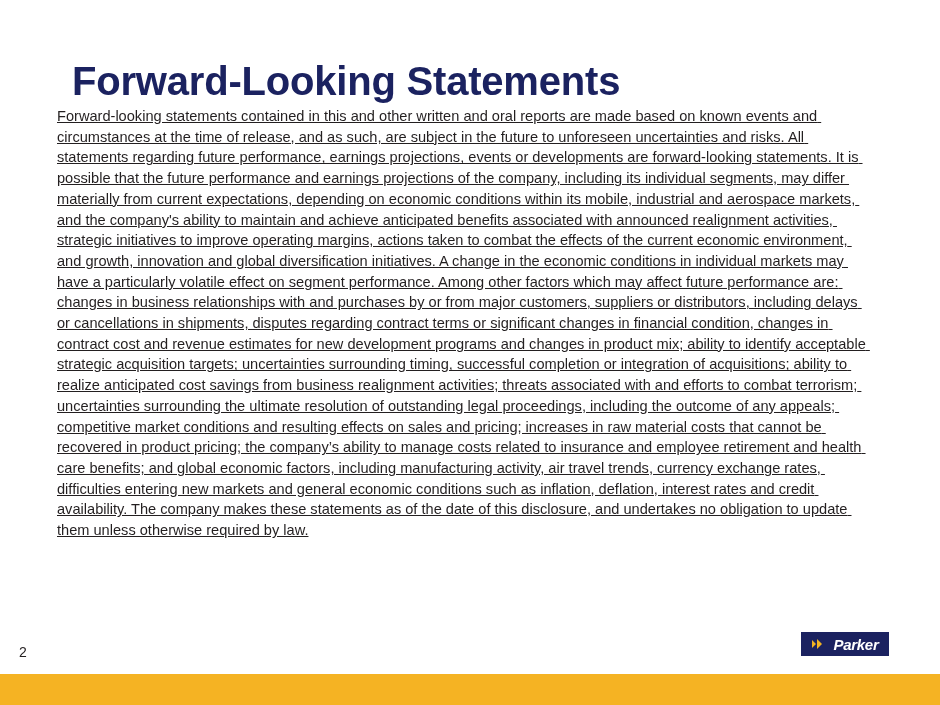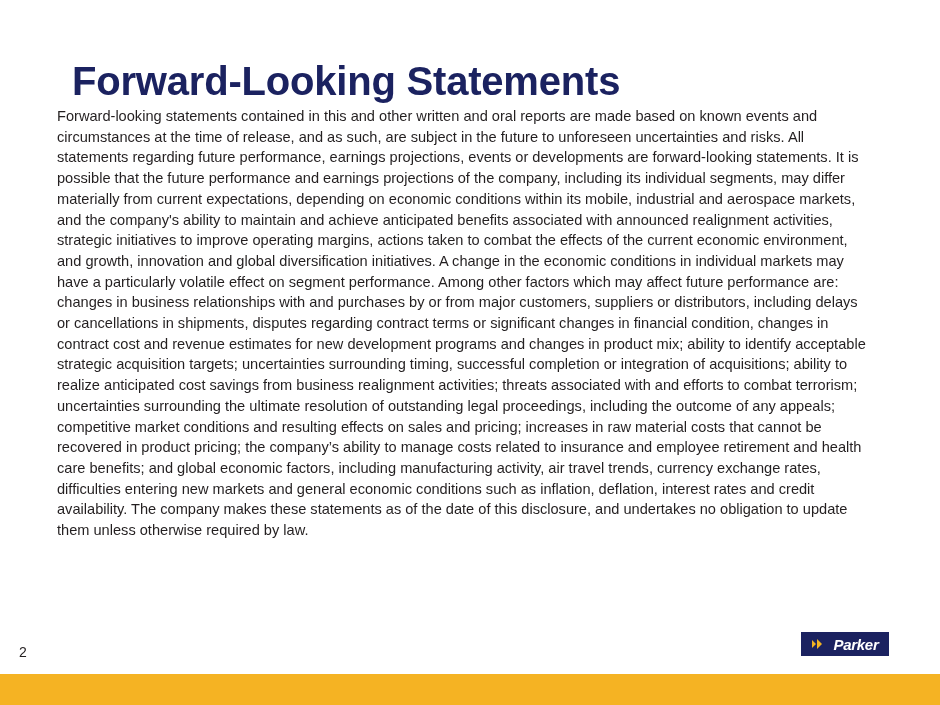--- a/index.html
+++ b/index.html
@@ -33,20 +33,21 @@
   .body-text {
     position: absolute;
     left: 57px;
     top: 106px;
     width: 815px;
     font-size: 14.6px;
     color: #231f20;
     line-height: 20.7px;
     text-align: left;
     white-space: pre-wrap;
+    text-decoration: underline;
   }
   .page-number {
     position: absolute;
     left: 19px;
     top: 644px;
     font-size: 14px;
     color: #231f20;
   }
   .logo-box {
     position: absolute;

